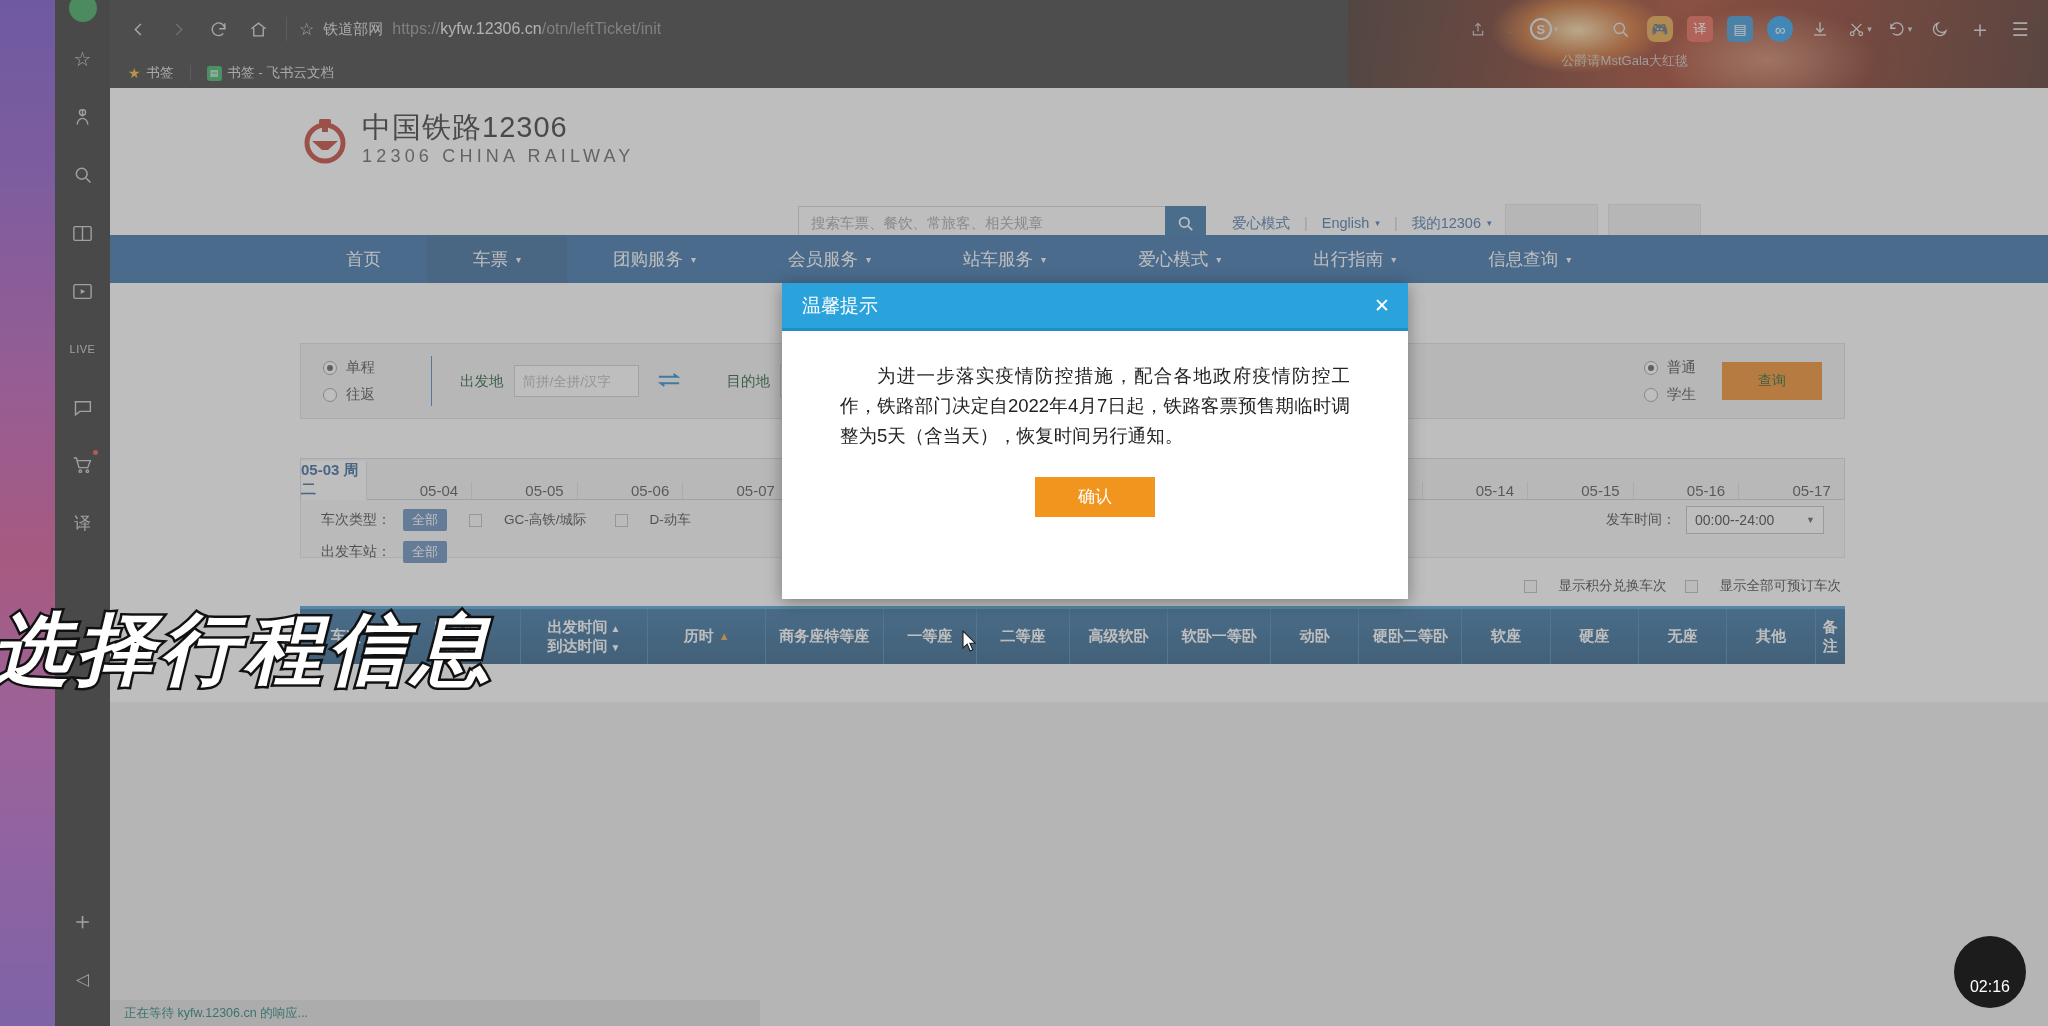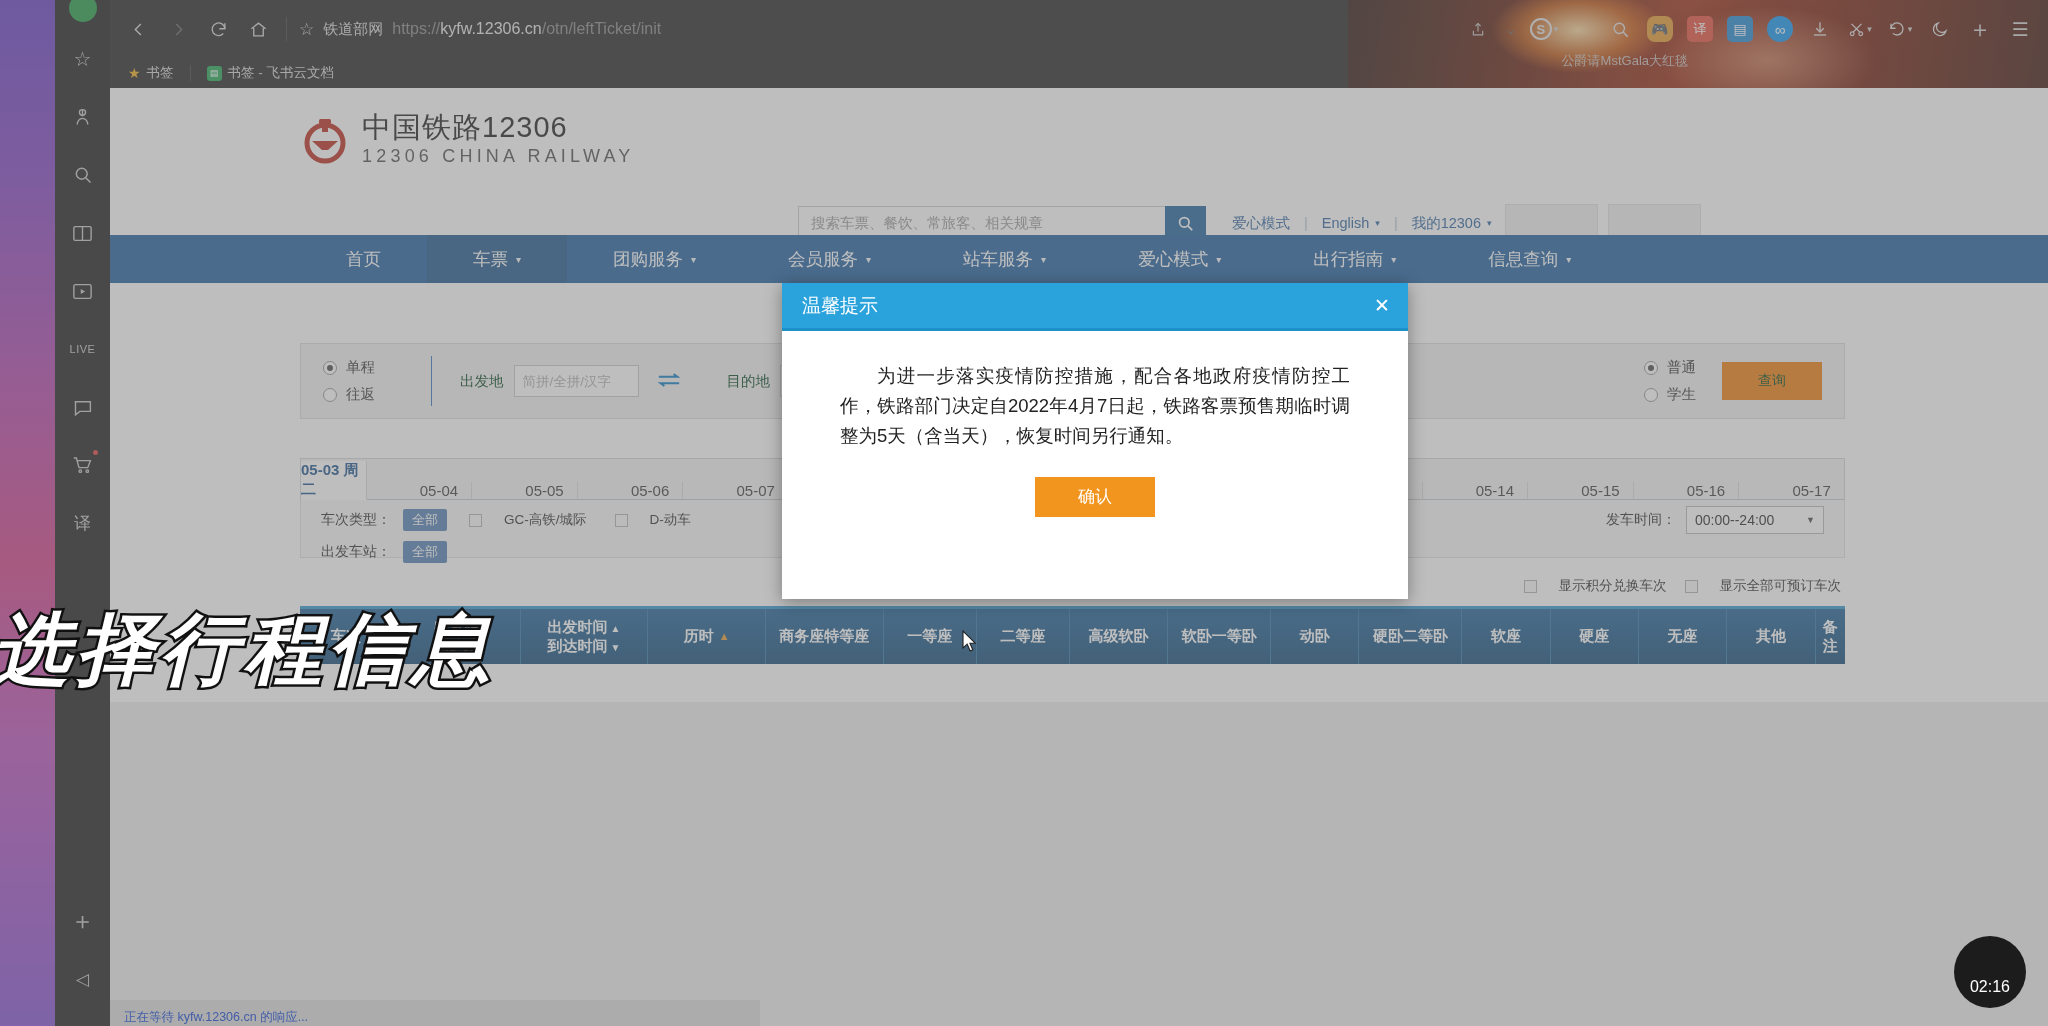--- a/index.html
+++ b/index.html
@@ -235,22 +235,22 @@
     font-family: "DejaVu Sans", sans-serif;
     white-space: nowrap;
   }
 
   
   .cursor { position: absolute; z-index: 80; left: 962px; top: 630px; width: 16px; height: 22px; }
 
   
   .statusbar {
     position: absolute; left: 110px; bottom: 0; width: 650px; height: 26px;
-    background: #dfdfdf; color: #1d4ed8; font-size: 12.5px;
-    display: flex; align-items: flex-end; padding-left: 14px; z-index: 30;
+    background: #dfdfdf; color: #0f766e; font-size: 12.5px;
+    display: flex; align-items: center; padding-left: 14px; z-index: 30;
   }
   
   .clock {
     position: absolute; right: 22px; bottom: 18px; width: 72px; height: 72px; border-radius: 50%;
     background: #1c1c1c; color: #fff; display: flex; align-items: flex-end; justify-content: center;
     padding-bottom: 12px; font-size: 16px; z-index: 75;
   }
 </style>
 </head>
 <body>

